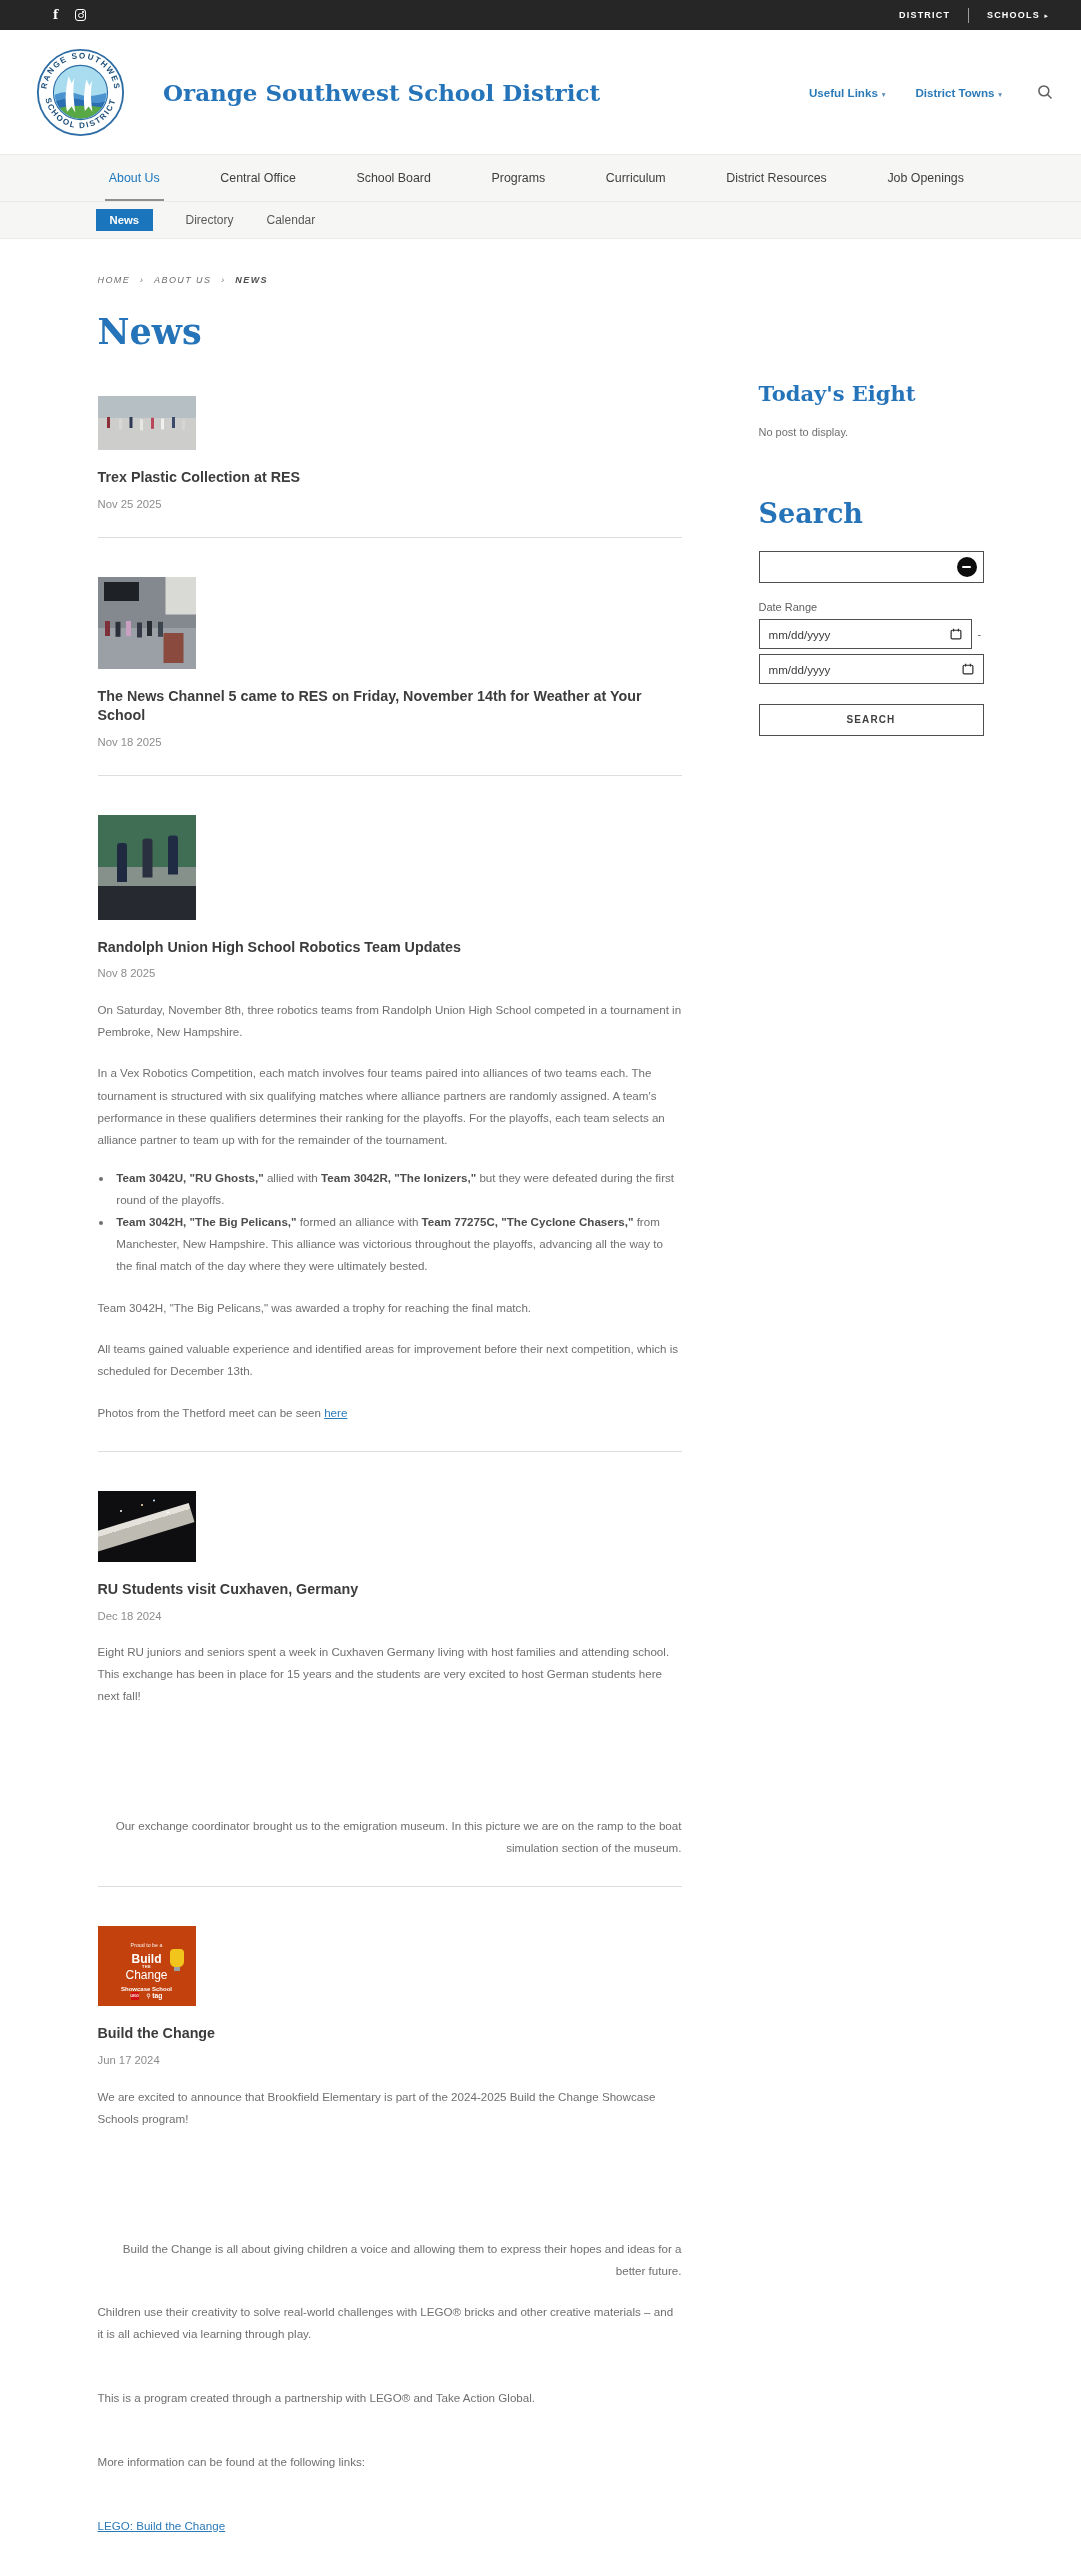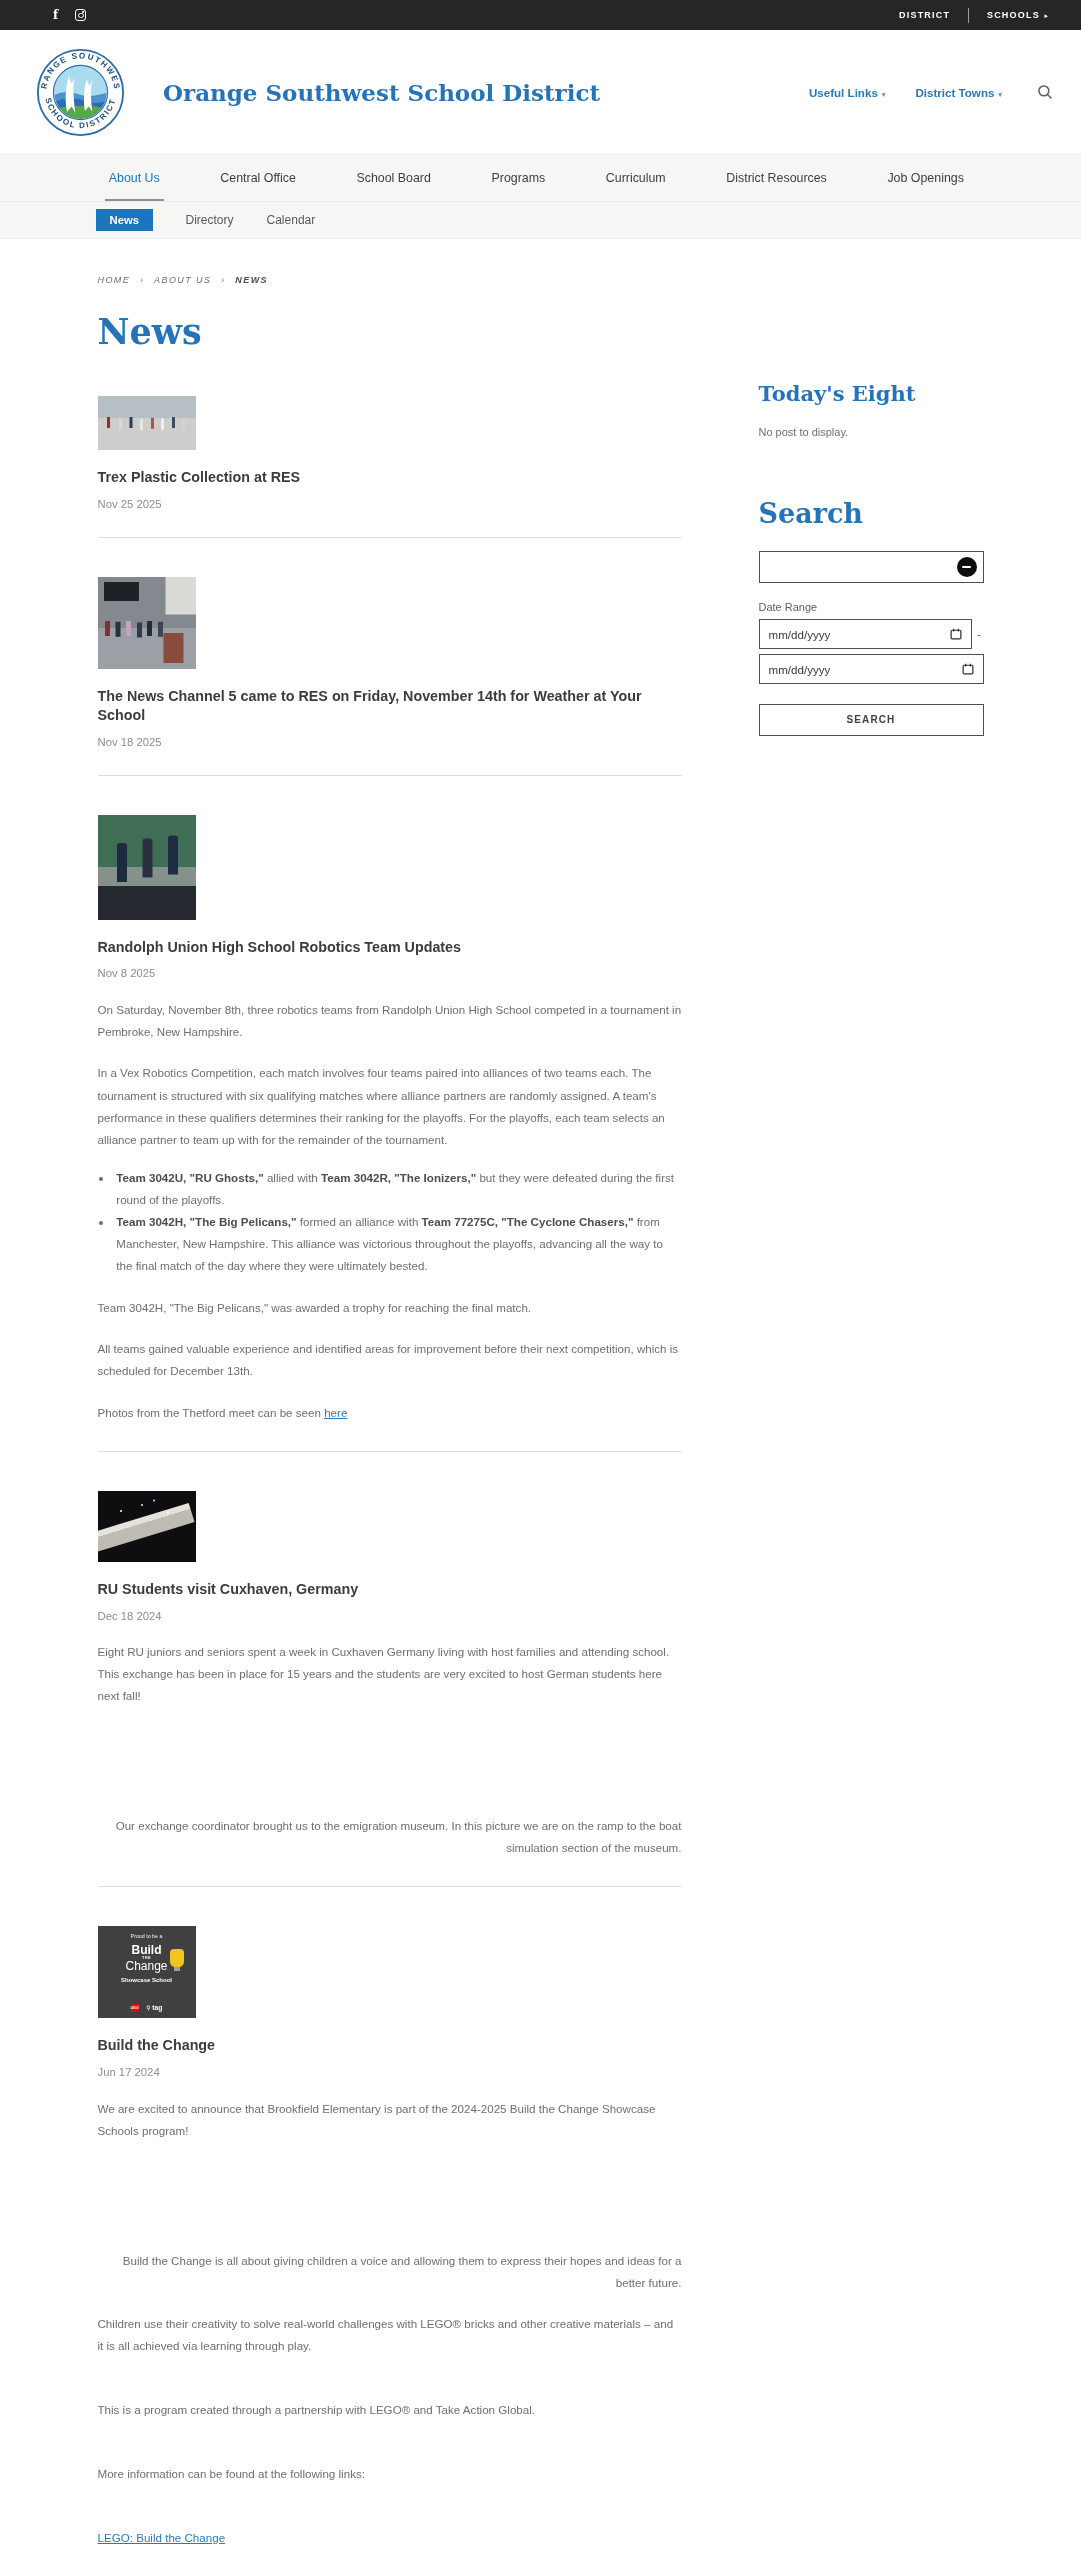--- a/index.html
+++ b/index.html
@@ -76,22 +76,22 @@
   .thumb.kind-tv::after { content:""; position:absolute; left:7.5px; top:44px; width:4.5px; height:15px; background:#7d2f3a;
     box-shadow:10.5px 0.8px 0 #2b2f3a, 21px 0 0 #c7a0c2, 32px 1.5px 0 #333a45, 42px 0 0 #252a33, 53px 0.8px 0 #3c4450, 66px 19.5px 0 7.5px #8a4a3d; }
   .thumb.kind-gym { height:105px; background:linear-gradient(#3f6e55 0 50%, #87918b 50% 68%, #26292f 68% 100%); }
   .thumb.kind-gym::after { content:""; position:absolute; left:19.5px; top:28.5px; width:9.8px; height:39px; background:#1f2a40;
     box-shadow:25.5px -4.5px 0 #2a3040, 51px -7.5px 0 #202c44; border-radius:3px 3px 0 0; }
   .thumb.kind-museum { height:71px; background:#0e0e11; }
   .thumb.kind-museum::before { content:""; position:absolute; left:-16.5px; top:28.5px; width:113px; height:19.5px;
     background:linear-gradient(#e4e2da 0 30%, #bdbbb2 30% 100%); transform:rotate(-17deg); }
   .thumb.kind-museum::after { content:""; position:absolute; left:22.5px; top:19.5px; width:2.3px; height:2.3px; border-radius:50%; background:#fff;
     box-shadow:21px -6px 0 #ffe9b0, 47px 1.5px 0 #fff, 33px -10.5px 0 #cfe6ff; }
-  .thumb.kind-build-change { height:92px; background:#404040; display:flex; flex-direction:column; align-items:center;
-    color:#fff; text-align:center; padding-top:7px; }
+  .thumb.kind-build-change { height:80px; background:#c2410c; display:flex; flex-direction:column; align-items:center;
+    color:#fff; text-align:center; padding-top:16px; }
   .btc-line1 { font-size:5.3px; opacity:.95; }
   .btc-build { font-size:12px; font-weight:700; line-height:1.05; margin-top:4.5px; }
   .btc-the { font-size:3.8px; font-weight:700; letter-spacing:0.4px; }
   .btc-change { font-size:12px; font-weight:400; line-height:1; }
   .btc-showcase { font-size:6px; font-weight:700; margin-top:4.5px; }
   .btc-bulb { position:absolute; right:12px; top:22.5px; width:13.5px; height:18px; background:#f2c51d; border-radius:3.8px 3.8px 5.3px 5.3px; }
   .btc-bulb::after { content:""; position:absolute; left:3.8px; bottom:-4.5px; width:6px; height:4.5px; background:#9aa0a5; }
   .btc-brands { margin-top:auto; margin-bottom:6px; display:flex; align-items:center; gap:7.5px; }
   .btc-lego { width:8.3px; height:8.3px; background:#d01012; color:#fff; font-size:3px; font-weight:700; display:flex; align-items:center; justify-content:center; }
   .btc-tag { font-size:6.8px; font-weight:700; }

